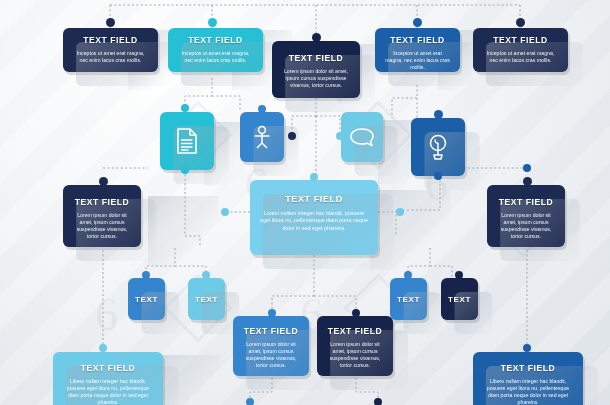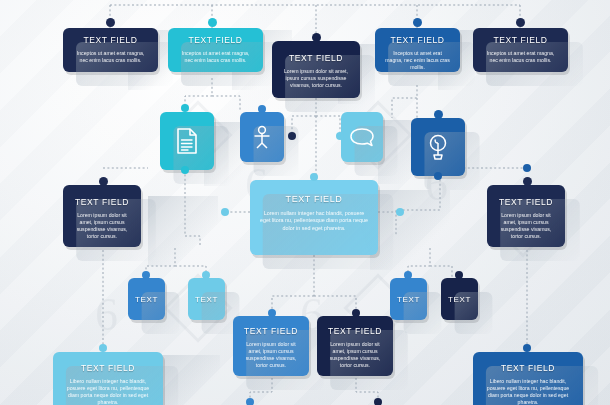--- a/index.html
+++ b/index.html
@@ -27,21 +27,21 @@
 
   
   #lines{position:absolute;inset:0;pointer-events:none;}
 
   .node{
     position:absolute;border-radius:6px;box-sizing:border-box;
     color:#fff;text-align:center;
     box-shadow:2px 3px 0 rgba(0,0,0,.13);
   }
   .node .ttl{
-    font-weight:normal;letter-spacing:.6px;
+    font-weight:bold;letter-spacing:.6px;
     text-shadow:0 1px 1px rgba(0,0,0,.25);
   }
   .node .bdy{
     opacity:.92;line-height:1.35;
   }
 
   
   .card{padding:7px 9px 8px;}
   .card .ttl{font-size:8.5px;margin-bottom:5px;}
   .card .bdy{font-size:5.2px;}

